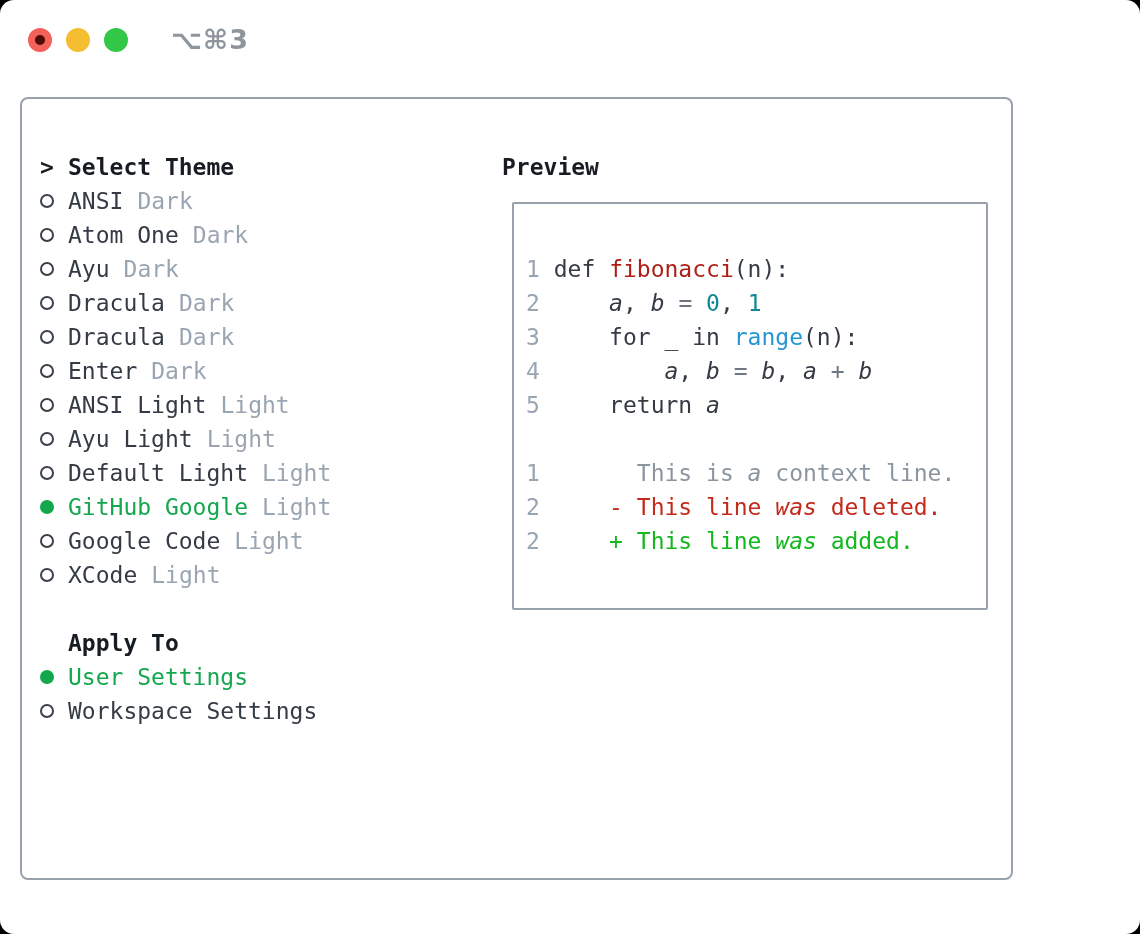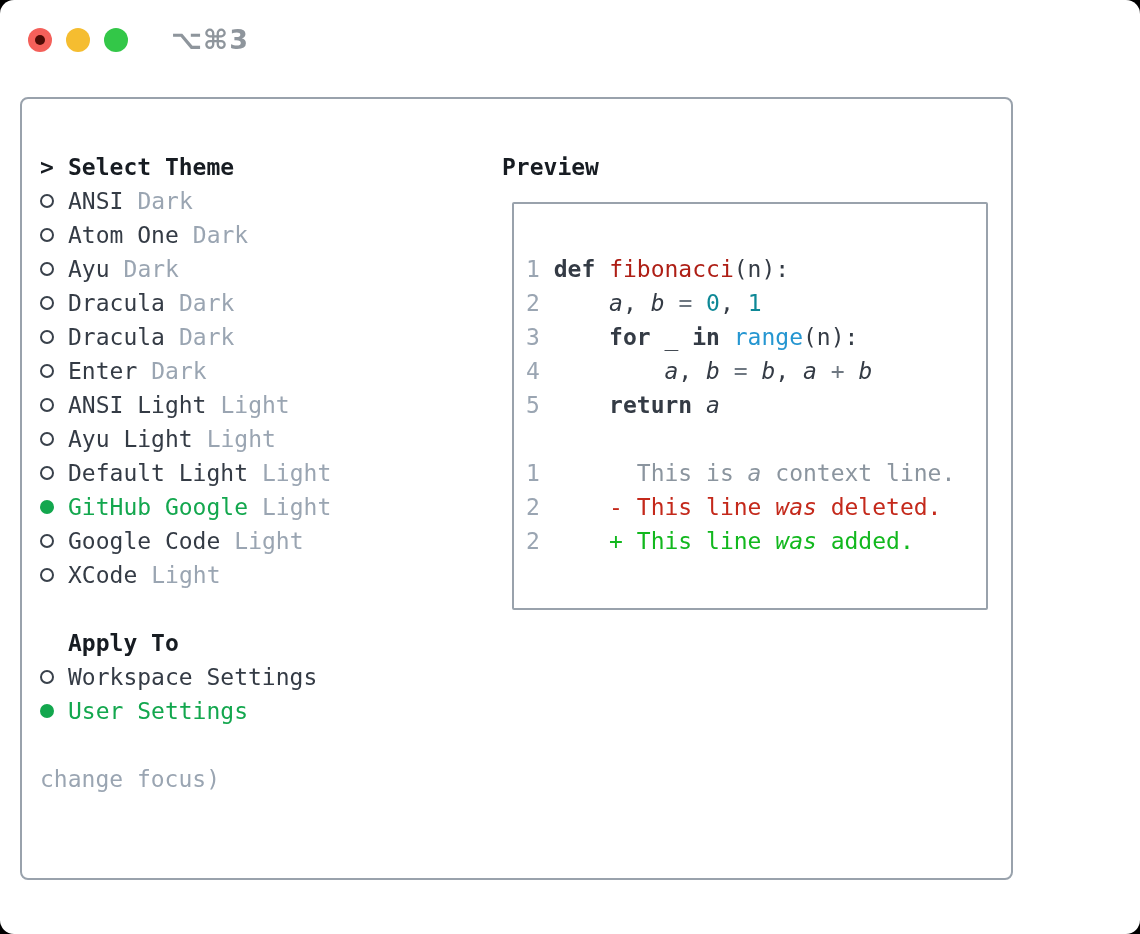--- a/index.html
+++ b/index.html
@@ -47,21 +47,21 @@
   .preview-header{position:absolute;left:480px;top:51px;}
   .preview-box{
     position:absolute;left:490px;top:103px;width:476px;height:408px;
     box-sizing:border-box;border:2px solid var(--border-gray);border-radius:2px;
     padding:48px 0 0 12px;background:#fff;overflow:hidden;
   }
   .code-row{height:34px;display:flex;align-items:center;font-size:23px;white-space:pre;}
   .code-row span{white-space:pre;}
   .seg-num{color:var(--text-gray);}
   .seg-plain{color:var(--text-dark);}
-  .seg-kw{color:var(--text-dark);font-weight:bold;}
+  .seg-kw{color:var(--text-dark);}
   .seg-fn{color:var(--function-red);}
   .seg-lit{color:var(--number-teal);}
   .seg-bi{color:var(--builtin-blue);}
   .seg-op{color:var(--operator-gray);}
   .seg-var{color:var(--text-dark);font-style:italic;}
   .seg-ctx{color:var(--context-gray);}
   .seg-ctxi{color:var(--context-gray);font-style:italic;}
   .seg-del{color:var(--deleted-red);}
   .seg-deli{color:var(--deleted-red);font-style:italic;}
   .seg-add{color:var(--added-green);}
@@ -181,36 +181,35 @@
       <div class="row"></div>
 
       <div class="row">
         <span class="marker"></span>
         <span class="header-text">Apply To</span>
       </div>
 
       <div id="apply-list">
           <div class="row">
             <span class="marker">
+              <span class="circle sel"></span>
+            </span>
+            <span class="opt-label sel">User Settings</span>
+          </div>
+          <div class="row">
+            <span class="marker">
               <span class="circle"></span>
             </span>
             <span class="opt-label">Workspace Settings</span>
           </div>
-          <div class="row">
-            <span class="marker">
-              <span class="circle sel"></span>
-            </span>
-            <span class="opt-label sel">User Settings</span>
-          </div>
         </div>
 
       <div class="row"></div>
 
       <div id="hint">
-          <div class="row hint-row">change focus)</div>
         </div>
     </div>
 
     <div class="row preview-header">
       <span class="header-text">Preview</span>
     </div>
 
     <div class="preview-box">
       <div id="code">
           <div class="code-row"><span class="seg-num">1</span><span class="seg-plain"> </span><span class="seg-kw">def</span><span class="seg-plain"> </span><span class="seg-fn">fibonacci</span><span class="seg-plain">(n):</span></div>

